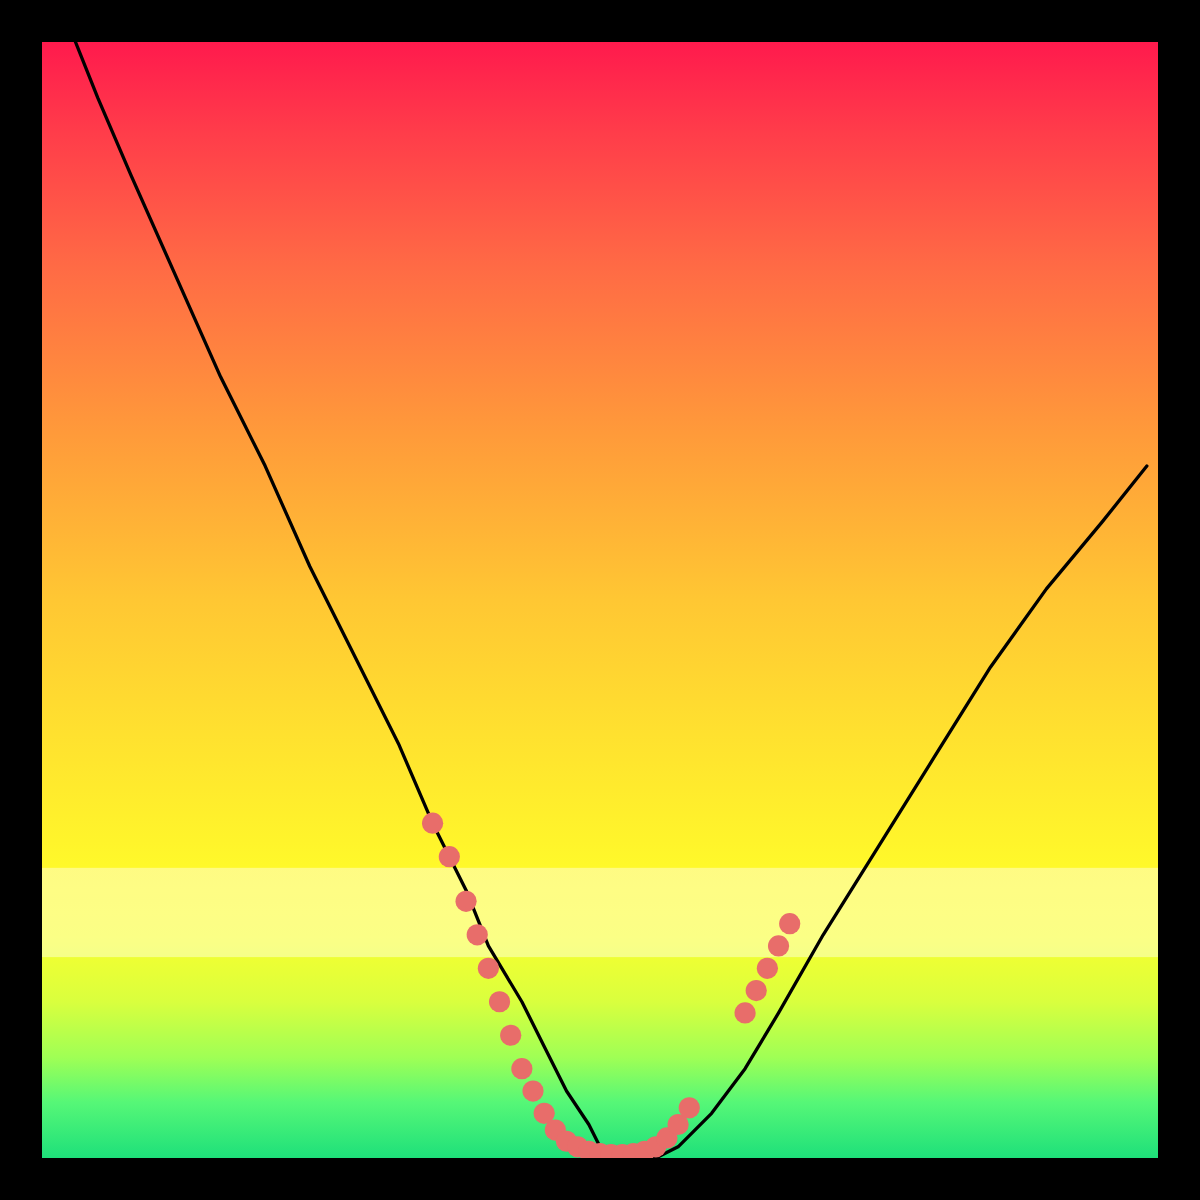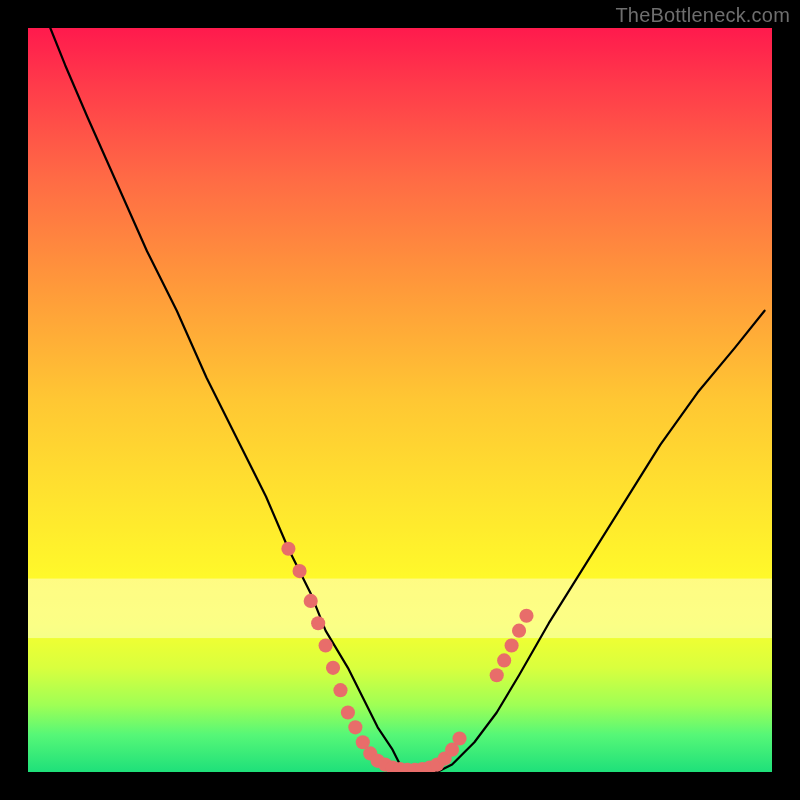--- a/index.html
+++ b/index.html
@@ -54,21 +54,20 @@
     top: 28px;
     width: 744px;
     height: 744px;
     z-index: 5;
   }
 </style>
 </head>
 <body>
 
 <div class="outer">
-  <div class="watermark">TheBottleneck.com</div>
   <div class="plot-frame"></div>
   <svg class="svg-layer" viewBox="0 0 100 100" preserveAspectRatio="none">
     <g id="haze-band">
         <rect x="0" y="74" width="100" height="8" fill="#ffffff" fill-opacity="0.42"></rect>
       </g>
     <g id="curve-group">
         <path d="M3.000 0.000 L5.000 5.000 L8.000 12.000 L12.000 21.000 L16.000 30.000 L20.000 38.000 L24.000 47.000 L28.000 55.000 L32.000 63.000 L35.000 70.000 L38.000 76.000 L40.000 81.000 L43.000 86.000 L45.000 90.000 L47.000 94.000 L49.000 97.000 L50.000 99.000 L52.000 100.000 L55.000 100.000 L57.000 99.000 L60.000 96.000 L63.000 92.000 L66.000 87.000 L70.000 80.000 L75.000 72.000 L80.000 64.000 L85.000 56.000 L90.000 49.000 L95.000 43.000 L99.000 38.000" fill="none" stroke="#000" stroke-width="0.35" stroke-linecap="round" stroke-linejoin="round" vector-effect="non-scaling-stroke" style="stroke-width: 2.2px;"></path>
       </g>
     <g id="dots-group">
         <circle cx="35.000" cy="70.000" r="0.95" fill="#e86d6a" vector-effect="non-scaling-stroke"></circle>

